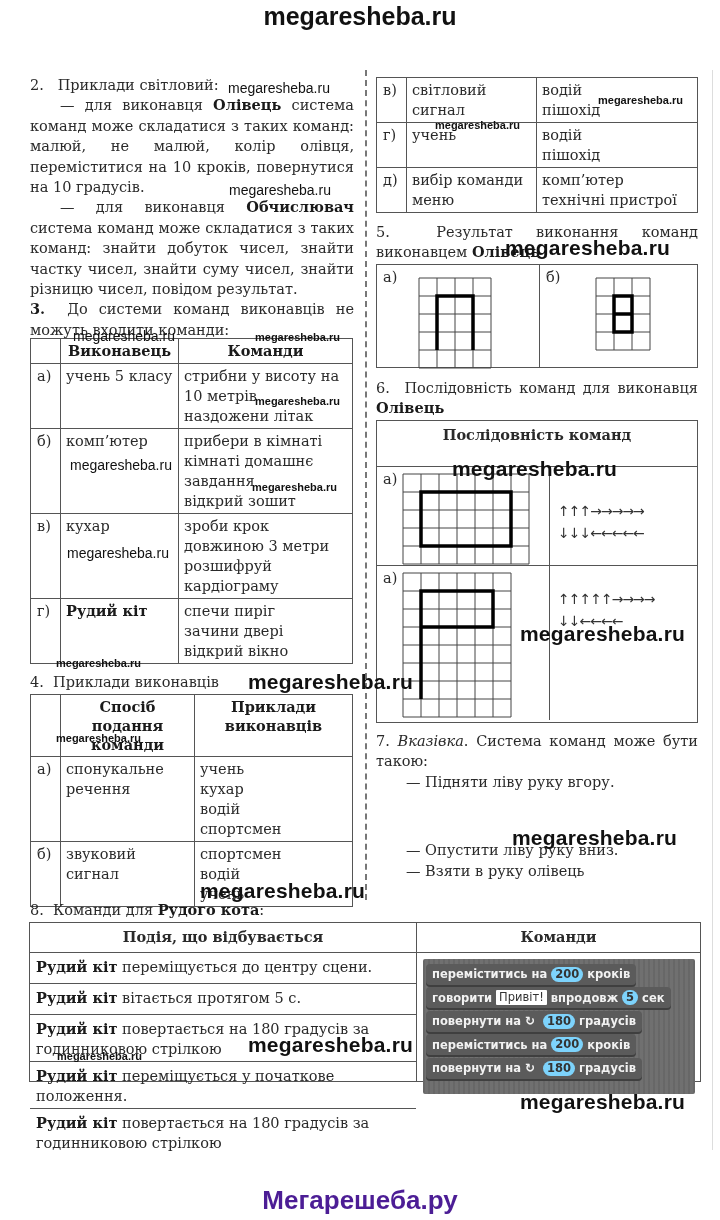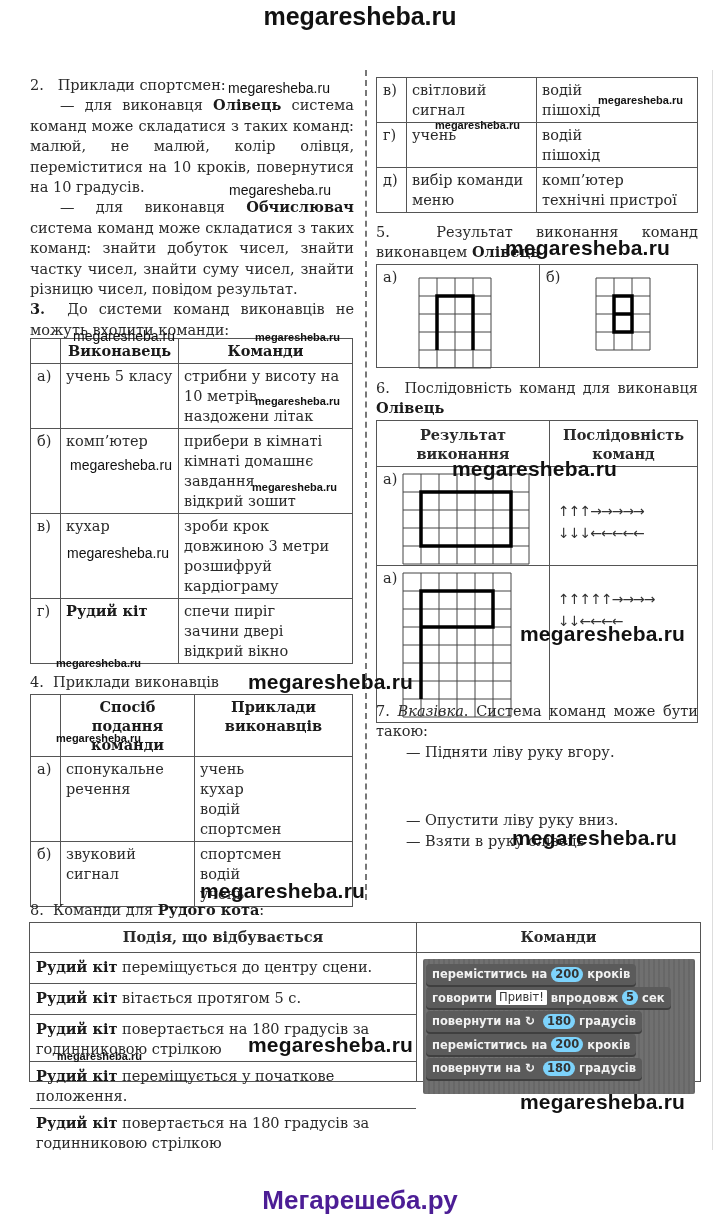--- a/index.html
+++ b/index.html
@@ -37,21 +37,21 @@
 
 <div class="abs site-header">megaresheba.ru</div>
 <div class="abs site-footer">Мегарешеба.ру</div>
 
 <div class="abs divider"></div>
 <div class="abs right-edge"></div>
 
 <div class="abs" style="left:30px; top:75px; width:324px;">
   <p class="txt">
     <span>2.</span>&nbsp;&nbsp;
-    <span>Приклади спортсмен:</span>
+    <span>Приклади світловий:</span>
   </p>
   <p class="txt indent"><span>— для виконавця </span><b>Олівець</b><span> система команд може складатися з таких команд: малюй, не малюй, колір олівця, переміститися на 10 кроків, повернутися на 10 градусів.</span></p>
   <p class="txt indent"><span>— для виконавця </span><b>Обчислювач</b><span> система команд може складатися з таких команд: знайти добуток чисел, знайти частку чисел, знайти суму чисел, знайти різницю чисел, повідом результат.</span></p>
   <p class="txt">
     <b>3.</b>&nbsp;&nbsp;<span>До системи команд виконавців не можуть входити команди:</span>
   </p>
 </div>
 
 <table class="abs" id="t3" style="left:30px; top:338px; width:323px;">
   <thead>
@@ -207,21 +207,20 @@
       <line x1="19" y1="37" x2="37" y2="37" stroke="#000" stroke-width="3.5"></line>
     </svg>
   </div>
 </div>
 
 <p class="abs txt" style="left:376px; top:378px; width:322px;">
   <span>6.</span>&nbsp;&nbsp;<span>Послідовність команд для виконавця </span><b>Олівець</b>
 </p>
 <div class="abs" style="left:376px; top:420px; width:322px; height:303px; border:1.5px solid #555;">
   <div style="display:flex; height:46px; border-bottom:1.5px solid #555;">
-    <div style="width:173px; border-right:1.5px solid #555; text-align:center; font-weight:bold; font-size:14.5px; line-height:19px; padding-top:4px;">Результат виконання</div>
     <div style="flex:1; text-align:center; font-weight:bold; font-size:14.5px; line-height:19px; padding-top:4px;">Послідовність команд</div>
   </div>
   <div style="display:flex; height:99px; border-bottom:1.5px solid #555;">
     <div style="width:173px; border-right:1.5px solid #555; position:relative;">
       <span class="abs" style="left:6px; top:4px; font-size:14.5px;">а)</span>
       <svg class="abs" style="left:25px; top:6px;" width="128" height="92">
         <g stroke="#444" stroke-width="1" fill="none" id="g6a">
             <line x1="1" x2="1" y1="1" y2="91"></line>
             <line x1="19" x2="19" y1="1" y2="91"></line>
             <line x1="37" x2="37" y1="1" y2="91"></line>
@@ -274,21 +273,21 @@
     </div>
     <div style="flex:1; position:relative;">
       <div class="abs arrows" style="left:8px; top:22px;">
         <div>↑↑↑↑↑→→→→</div>
         <div>↓↓←←←←</div>
       </div>
     </div>
   </div>
 </div>
 
-<div class="abs" style="left:376px; top:701px; width:322px;">
+<div class="abs" style="left:376px; top:731px; width:322px;">
   <p class="txt">
     <span>7.</span>&nbsp;<i>Вказівка</i><span>. Система команд може бути такою:</span>
   </p>
   <p class="txt" style="padding-left:30px; text-align:left;">— Підняти ліву руку вгору.</p>
   <p class="txt" style="padding-left:30px; text-align:left;margin-top:48px;">— Опустити ліву руку вниз.</p>
   <p class="txt" style="padding-left:30px; text-align:left;">— Взяти в руку олівець</p>
 </div>
 
 <div class="abs" style="left:29px; top:922px; width:672px; height:160px; border:1.5px solid #555; display:flex;">
   <div style="width:387px; border-right:1.5px solid #555;">

